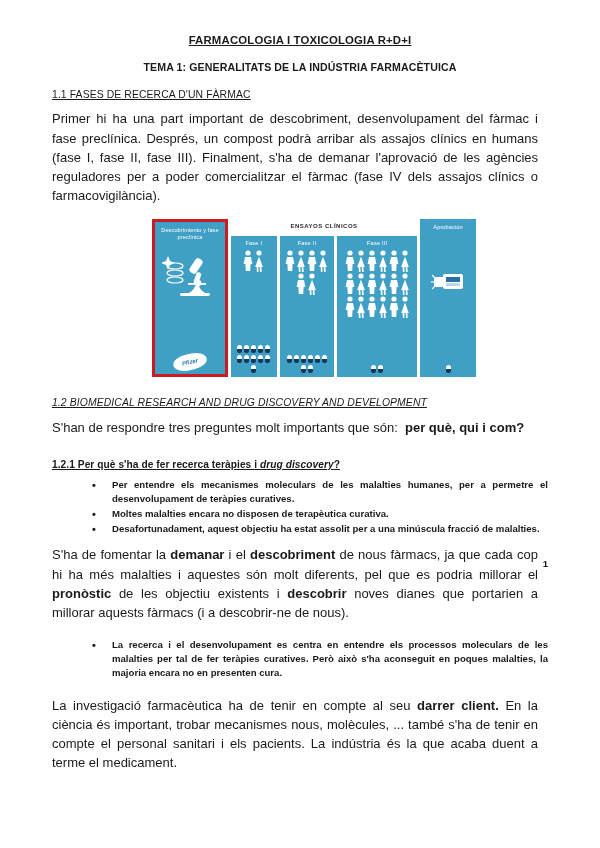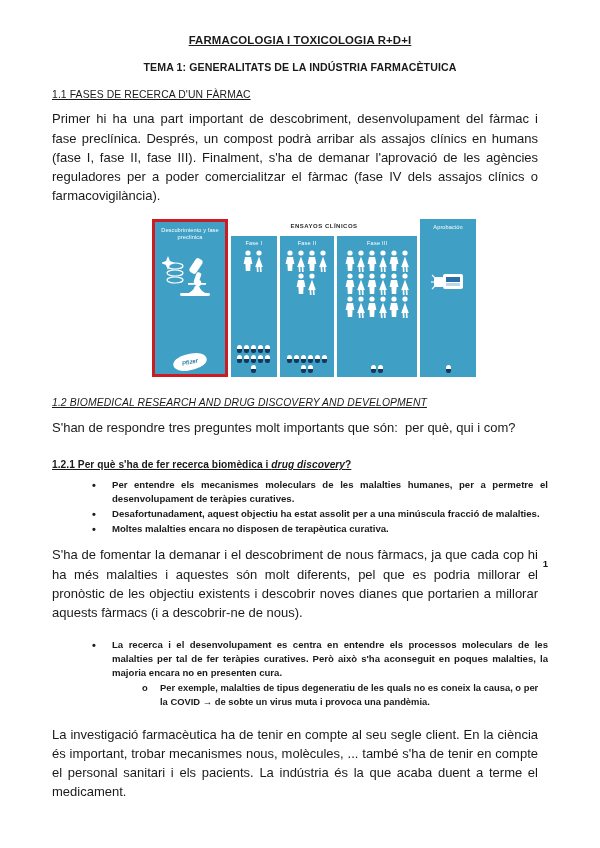--- a/index.html
+++ b/index.html
@@ -65,21 +65,21 @@
   }
   .h3 em { font-style: italic; }
 
   
   p.body {
     font-size: 13px;
     line-height: 1.47;
     text-align: justify;
     margin: 0 10px 9px 0;
   }
-  p.body b { font-weight: normal; }
+  p.body b { font-weight: bold; }
 
   ul.bullets {
     margin: 0 0 9px 0;
     padding-left: 40px;
     list-style: none;
   }
   ul.bullets > li {
     font-size: 9.6px;
     line-height: 1.47;
     text-align: justify;
@@ -533,46 +533,43 @@
   <div class="h2-italic">1.2 BIOMEDICAL RESEARCH AND DRUG DISCOVERY AND DEVELOPMENT</div>
 
   <p class="body">
     <span>S'han de respondre tres preguntes molt importants que són:</span>&nbsp;
     <b>per què, qui i com?</b>
   </p>
 
   <div class="spacer-md"></div>
 
   <div class="h3">
-    <span>1.2.1 Per què s'ha de fer recerca biomèdica i </span><em>drug discovery</em><span>?</span>
+    <span>1.2.1 Per què s'ha de fer recerca teràpies i </span><em>drug discovery</em><span>?</span>
   </div>
 
   <ul class="bullets">
     <li>Per entendre els mecanismes moleculars de les malalties humanes, per a permetre el desenvolupament de teràpies curatives.</li>
+    <li>Moltes malalties encara no disposen de terapèutica curativa.</li>
     <li>Desafortunadament, aquest objectiu ha estat assolit per a una minúscula fracció de malalties.</li>
-    <li>Moltes malalties encara no disposen de terapèutica curativa.</li>
   </ul>
 
   <p class="body">
     <span>S'ha de fomentar la </span><b>demanar</b><span> i el </span><b>descobriment</b><span> de nous fàrmacs, ja que cada cop hi ha més malalties i aquestes són molt diferents, pel que es podria millorar  el </span><b>pronòstic</b><span> de les objectiu existents i </span><b>descobrir</b><span> noves dianes que portarien a millorar aquests fàrmacs (i a descobrir-ne de nous).</span>
   </p>
 
   <div class="spacer-sm"></div>
 
   <ul class="bullets">
     <li>
       <span>La recerca i el desenvolupament es centra en </span><b>entendre</b><span> els processos moleculars de les malalties per tal de fer teràpies curatives. Però això s'ha aconseguit en poques malalties, la majoria encara no en presenten cura.</span>
-      <ul class="sub">
-        <li>Per exemple, malalties de tipus degeneratiu de les quals no es coneix la causa, o per la COVID → de sobte un virus muta i provoca una pandèmia.</li>
-      </ul>
     </li>
   </ul>
 
 
   <div class="spacer-sm"></div>
 
   <p class="body">
-    <span>La investigació farmacèutica ha de tenir en compte al seu </span><b>segle client.</b><span> En la ciència és important, trobar mecanismes nous, molècules, ... també s'ha de tenir en compte el personal sanitari i els pacients. La indústria és la que acaba duent a terme el medicament.</span>
+    <span>La investigació farmacèutica ha de tenir en compte al seu </span><b>darrer client.</b><span> En la ciència és important, trobar mecanismes nous, molècules, ... també s'ha de tenir en compte el personal sanitari i els pacients. La indústria és la que acaba duent a terme el medicament.</span>
   </p>
 
   <div class="page-number">1</div>
 
 </div>
 
 </body></html>

